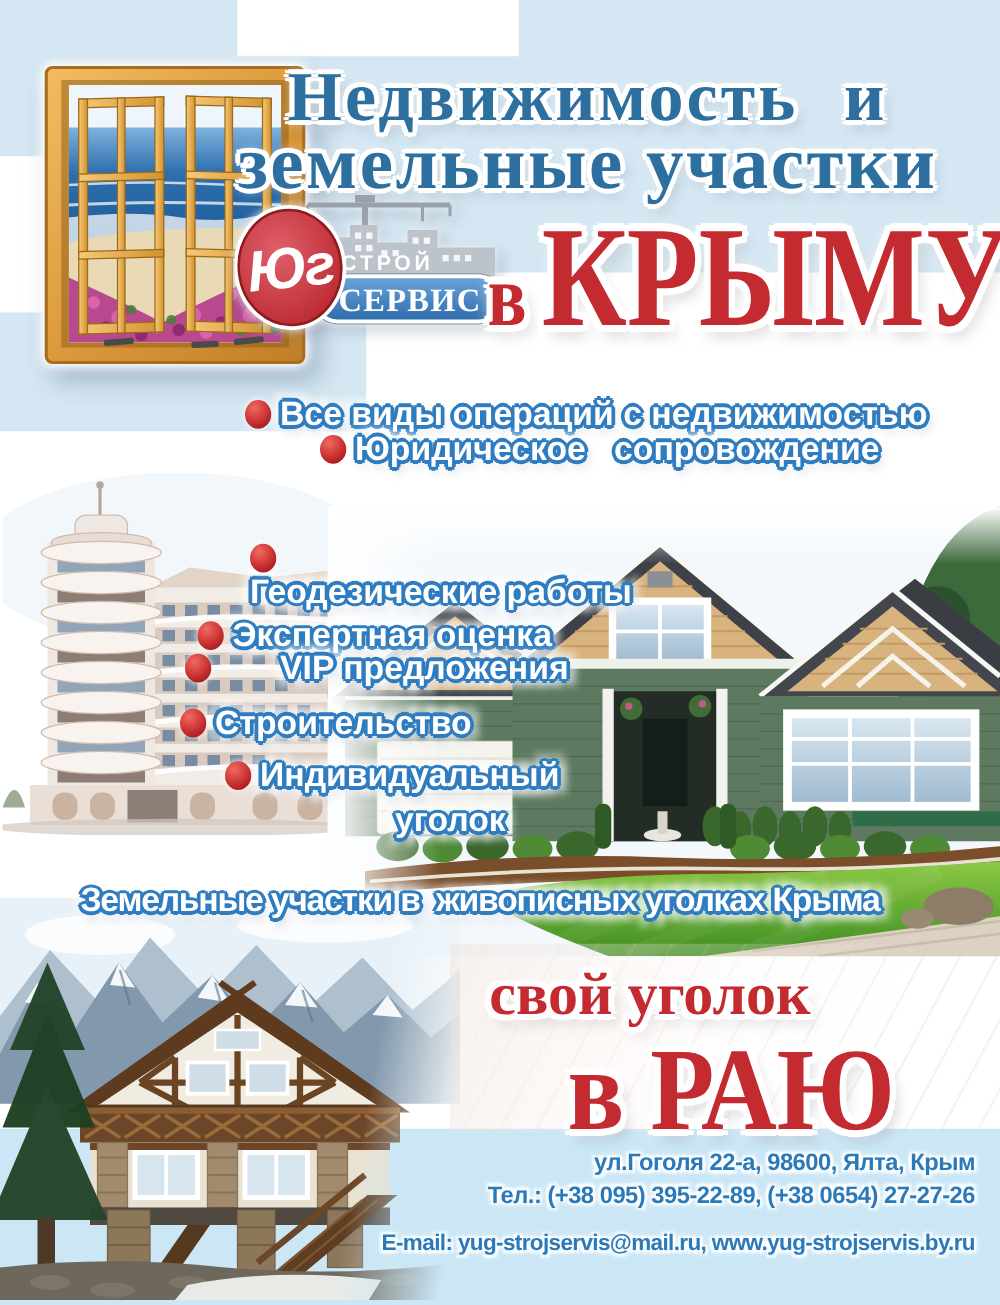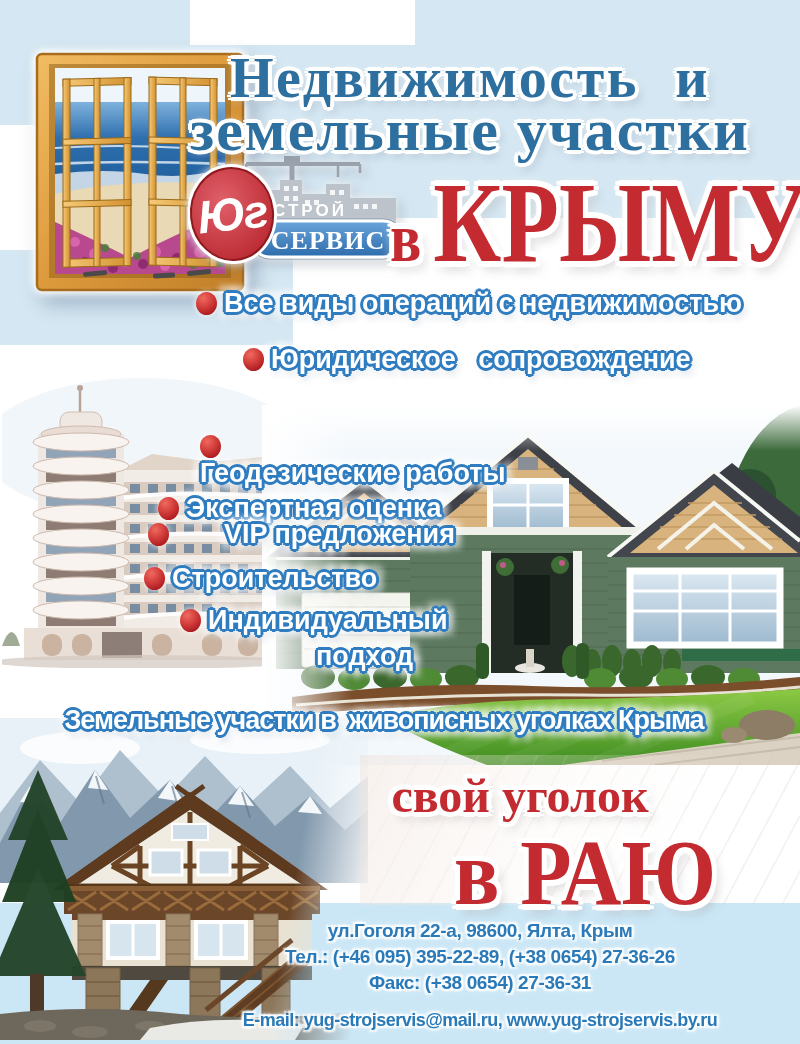--- a/index.html
+++ b/index.html
@@ -35,32 +35,32 @@
     transform:scaleY(1.22);transform-origin:50% 0;}
   #region-line .v{font-size:58px;margin-right:12px;}
   #region-line .k{font-size:94px;letter-spacing:0px;}
 
   
   .svc{position:absolute;display:flex;align-items:flex-start;}
   .dot{width:21px;height:23px;border-radius:50%;flex:0 0 auto;margin:4px 7px 0 0;
     background:radial-gradient(circle at 35% 28%,#ef6a60 0%,#d03a38 45%,#b01f24 75%,#96161b 100%);
     filter:drop-shadow(0 0 3px #fff);}
   .svc-t{font-size:27px;line-height:30px;}
-  .b1{left:196px;top:288px;} .b2{left:243px;top:344px;} .b3{left:291px;top:388px;}
+  .b1{left:196px;top:316px;} .b2{left:256px;top:344px;} .b3{left:291px;top:388px;}
   .b4{left:200px;top:431px;flex-direction:column;} .b5{left:158px;top:493px;} .b6{left:148px;top:519px;gap:48px;}
   .b7{left:144px;top:563px;} .b8{left:180px;top:605px;} .b8b{left:316px;top:641px;}
 
   #banner-line{left:0;top:705px;width:768px;text-align:center;}
   #banner-line .svc-t{font-size:27px;letter-spacing:-1px;}
 
   #tagline-1{left:340px;top:768px;width:360px;text-align:center;font-size:48px;}
   #tagline-2{left:400px;top:818px;width:370px;text-align:center;font-size:84px;
     transform:scaleY(1.12);transform-origin:50% 0;}
 
-  #contact{right:20px;top:918px;width:600px;text-align:center;font-size:19px;
+  #contact{right:20px;top:918px;width:600px;text-align:right;font-size:19px;
     line-height:26px;letter-spacing:-0.4px;}
   #contact .email{font-size:18px;letter-spacing:-0.5px;margin-top:11px;}
 
   
   #window-photo{left:35px;top:52px;width:210px;height:240px;
     filter:drop-shadow(0 0 5px #fff) drop-shadow(0 0 3px #fff) drop-shadow(8px 10px 9px rgba(100,120,150,.45));}
   #logo{left:188px;top:150px;width:218px;height:120px;
     filter:drop-shadow(0 0 4px rgba(255,255,255,.9)) drop-shadow(3px 4px 5px rgba(100,110,130,.35));}
   #building-photo{left:2px;top:378px;width:275px;height:290px;}
   #house-photo{left:262px;top:405px;width:538px;height:360px;}
@@ -559,30 +559,29 @@
   </div>
   <div class="svc b8">
     <span class="dot"></span>
     <span class="svc-t ob">Индивидуальный</span>
   </div>
   <div class="svc b7">
     <span class="dot"></span>
     <span class="svc-t ob">Строительство</span>
   </div>
   <div class="svc b8b">
-    <span class="svc-t ob">подход</span>
+    <span class="svc-t ob">уголок</span>
   </div>
 
   <div id="banner-line" class="abs">
     <span class="svc-t ob">Земельные участки в  живописных уголках Крыма</span>
   </div>
 
   <div id="tagline-1" class="abs big-red">свой уголок</div>
   <div id="tagline-2" class="abs big-red">в РАЮ</div>
 
   <div id="contact" class="abs cg">
     <div>ул.Гоголя 22-а, 98600, Ялта, Крым</div>
-    <div>Тел.: (+46 095) 395-22-89, (+38 0654) 27-36-26</div>
-    <div>Факс: (+38 0654) 27-36-31</div>
+    <div>Тел.: (+38 095) 395-22-89, (+38 0654) 27-27-26</div>
     <div class="email">E-mail: yug-strojservis@mail.ru, www.yug-strojservis.by.ru</div>
   </div>
 
 </div>
 
 </body></html>

